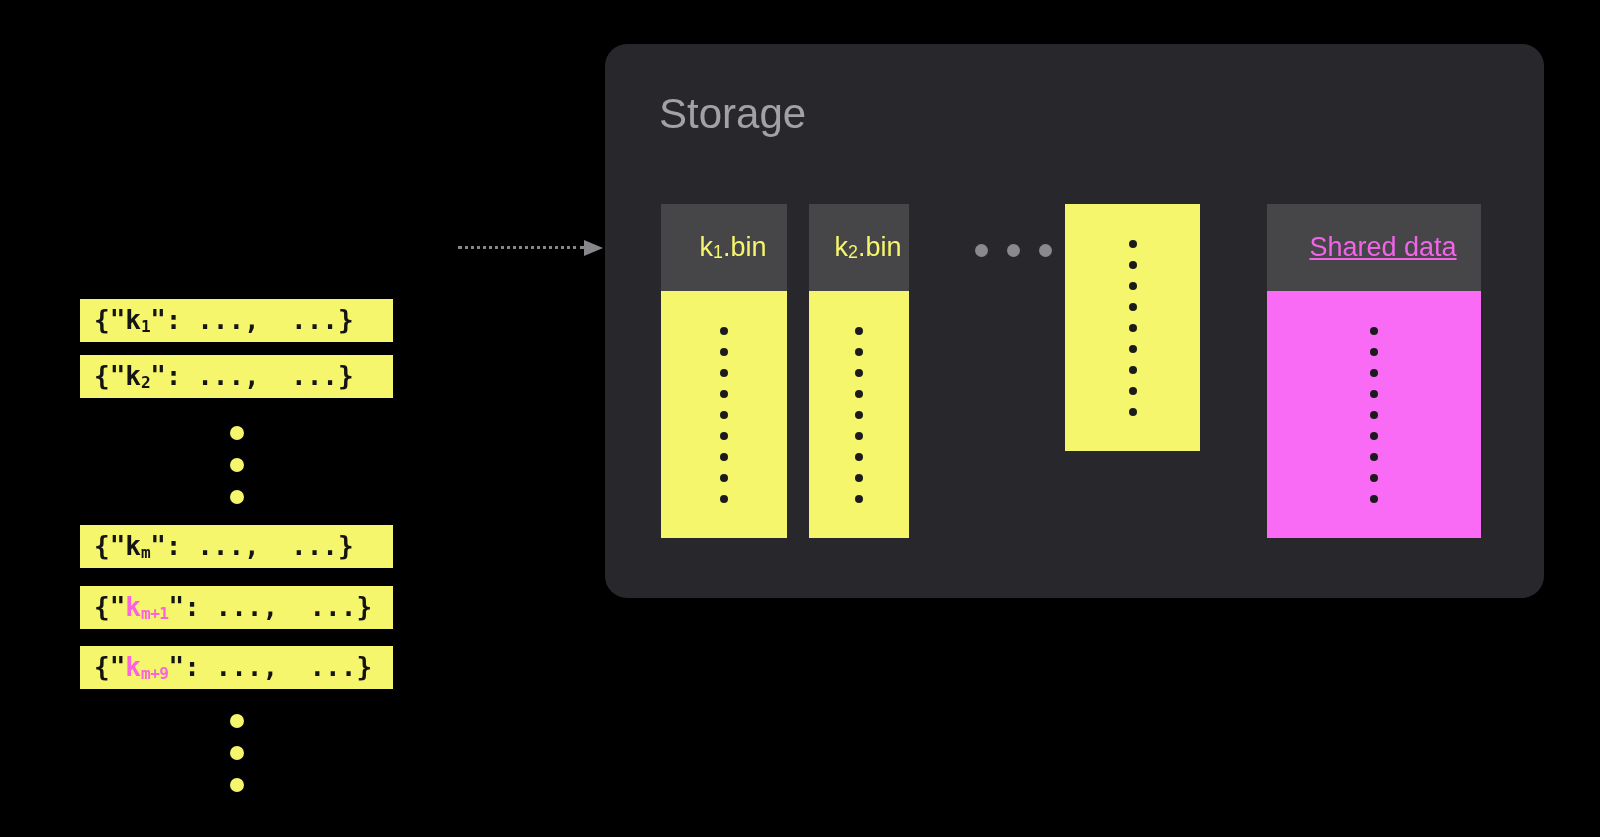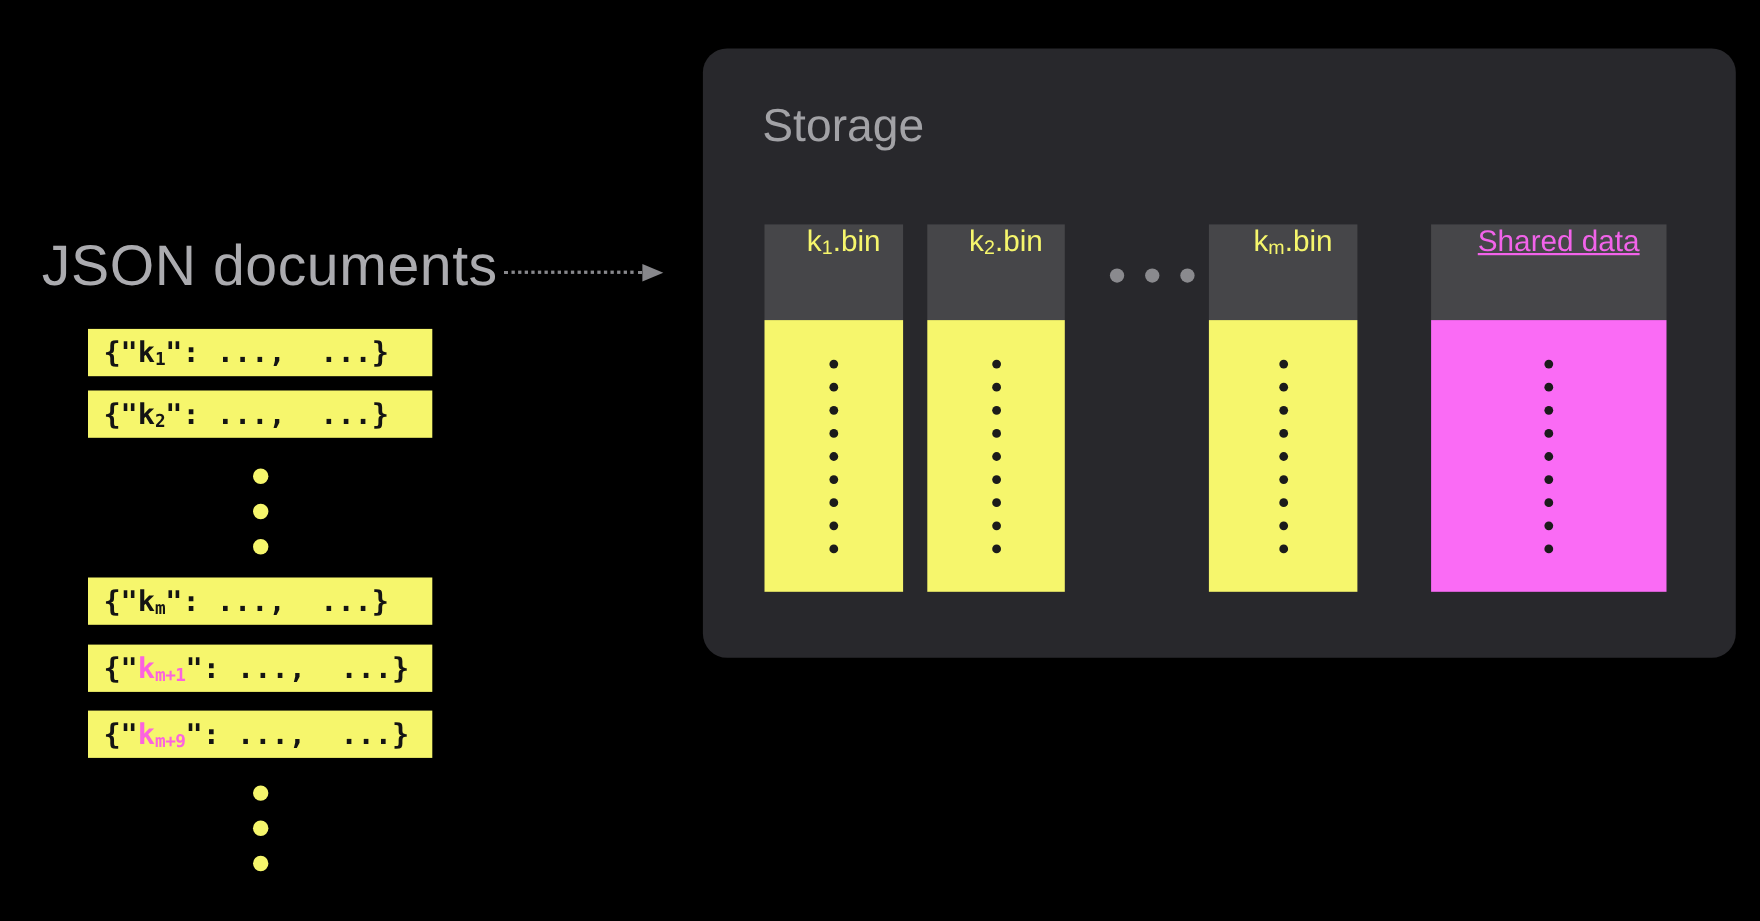--- a/index.html
+++ b/index.html
@@ -31,48 +31,47 @@
   .doc-bar{height:43px;background:var(--yellow);display:flex;align-items:center;
            padding-left:14px;box-sizing:border-box;}
   .code{font-family:"DejaVu Sans Mono",monospace;font-weight:700;font-size:26px;
         color:#141414;white-space:pre;}
   .code .sub{font-size:0.62em;vertical-align:-0.18em;letter-spacing:-0.5px;}
   .key.hl, .key.hl .sub{color:var(--key-pink);text-align:center;}
   .v-ellipsis{display:flex;flex-direction:column;align-items:center;gap:18px;}
   .v-ellipsis i{width:14px;height:14px;border-radius:50%;background:var(--yellow);display:block;}
 
   
-  .storage{position:absolute;left:639px;top:44px;width:939px;height:554px;
+  .storage{position:absolute;left:605px;top:44px;width:939px;height:554px;
            background:var(--panel-bg);border-radius:22px;}
   .storage-title{position:absolute;left:54px;top:46px;font-size:42px;font-weight:400;
                  color:#A2A2A6;white-space:nowrap;}
   .col{position:absolute;top:160px;}
   .col-1{left:56px;width:126px;}
-  .col-2{left:204px;width:125px;}
+  .col-2{left:204px;width:100px;}
   .col-3{left:460px;width:135px;}
   .col-4{left:662px;width:214px;}
-  .col-header{height:87px;background:var(--header-bg);display:flex;
+  .col-header{height:87px;background:var(--header-bg);display:flex;align-items:center;
               justify-content:center;padding-left:18px;}
   .bin-label{font-size:27px;font-weight:500;color:var(--yellow);white-space:pre;}
   .bin-label .sub{font-size:0.66em;vertical-align:-0.14em;}
   .col-body{height:247px;background:var(--yellow);display:flex;align-items:center;
             justify-content:center;}
   .col.pink .col-body{background:var(--pink-fill);}
   .col.pink .bin-label{color:var(--pink-text);text-decoration:underline;}
   .body-dots{display:flex;flex-direction:column;align-items:center;gap:13px;}
   .body-dots i{width:8px;height:8px;border-radius:50%;background:var(--dot-dark);display:block;}
   .h-ellipsis{position:absolute;left:370px;top:200px;display:flex;gap:19px;}
   .h-ellipsis i{width:13px;height:13px;border-radius:50%;background:var(--ellipsis-gray);display:block;}
 </style>
 </head>
 <body>
 
 <div class="stage">
 
-  <div class="left-title">JSON documents</div>
 
   <div class="arrow-line"></div>
   <div class="arrow-head"></div>
 
   <div class="doc-list">
       <div class="doc-bar" style="margin-top: 0px;">
         <span class="code"><span>{"</span><span class="key"><span>k</span><span class="sub">1</span></span><span>": ...,  ...}</span></span>
       </div>
       <div class="doc-bar" style="margin-top: 13px;">
         <span class="code"><span>{"</span><span class="key"><span>k</span><span class="sub">2</span></span><span>": ...,  ...}</span></span>
@@ -131,23 +130,20 @@
               <i></i>
               <i></i>
               <i></i>
               <i></i>
               <i></i>
               <i></i>
             </div>
           </div>
         </div>
         <div class="col col-3">
-          <div class="col-header">
-            <span class="bin-label"><span>k</span><span class="sub">m</span><span>.bin</span></span>
-          </div>
           <div class="col-body">
             <div class="body-dots">
               <i></i>
               <i></i>
               <i></i>
               <i></i>
               <i></i>
               <i></i>
               <i></i>
               <i></i>

